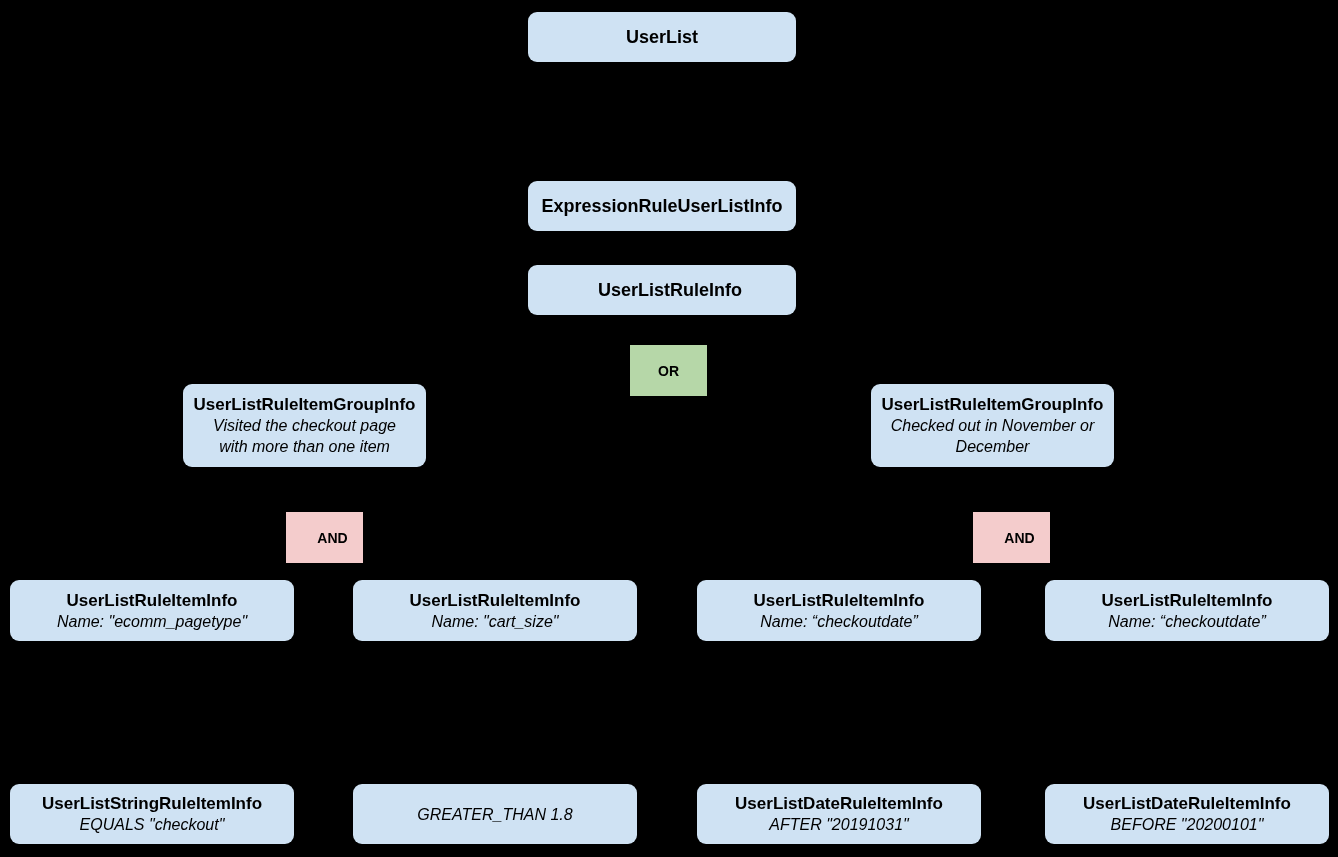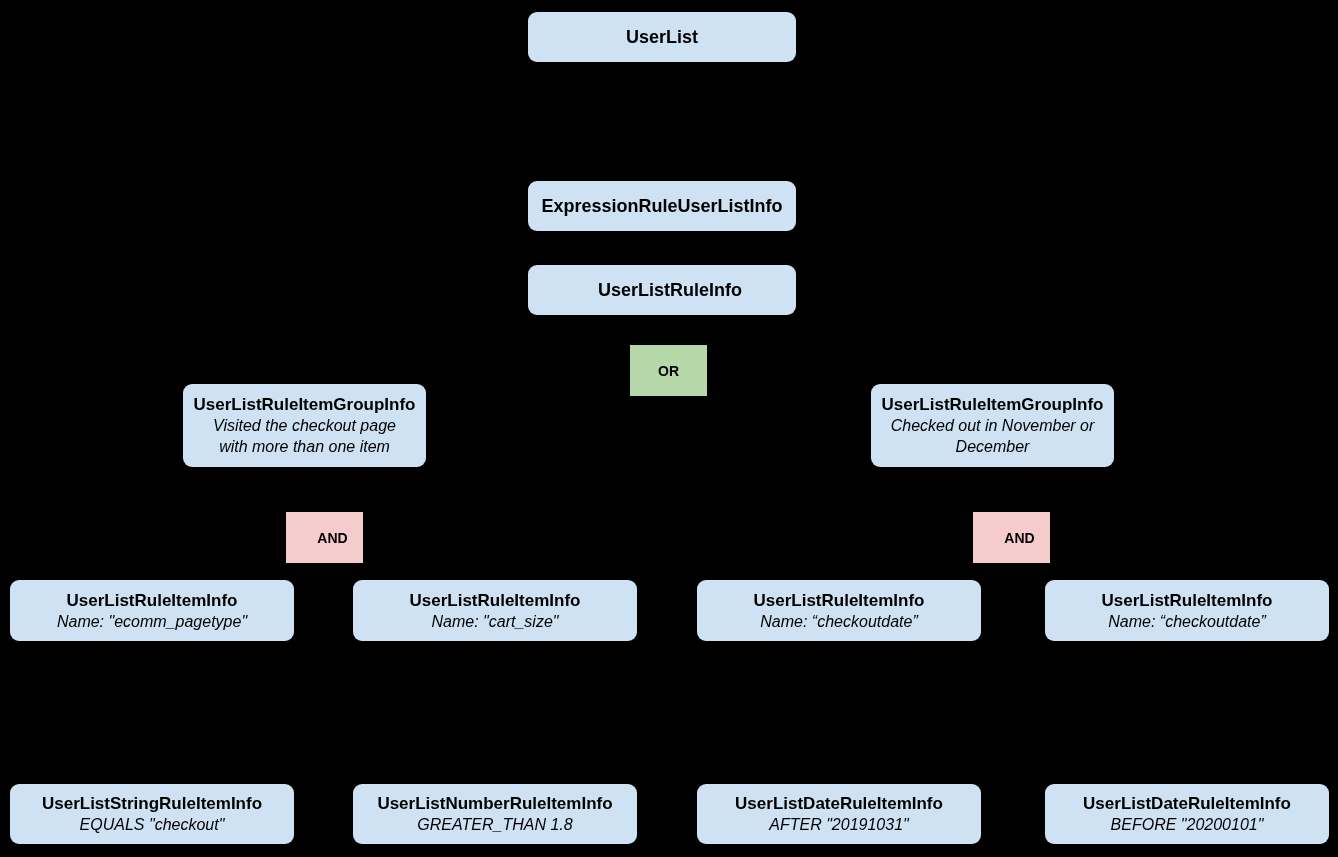--- a/index.html
+++ b/index.html
@@ -92,21 +92,20 @@
   <div class="node row-items col-3">
     <div class="title">UserListRuleItemInfo</div>
     <div class="subtitle">Name: “checkoutdate”</div>
   </div>
 
   <div class="node row-leaves col-0">
     <div class="title">UserListStringRuleItemInfo</div>
     <div class="subtitle">EQUALS "checkout"</div>
   </div>
   <div class="node row-leaves col-1">
-    <div class="title">UserListNumberRuleItemInfo</div>
     <div class="subtitle">GREATER_THAN 1.8</div>
   </div>
   <div class="node row-leaves col-2">
     <div class="title">UserListDateRuleItemInfo</div>
     <div class="subtitle">AFTER "20191031"</div>
   </div>
   <div class="node row-leaves col-3">
     <div class="title">UserListDateRuleItemInfo</div>
     <div class="subtitle">BEFORE "20200101"</div>
   </div>

